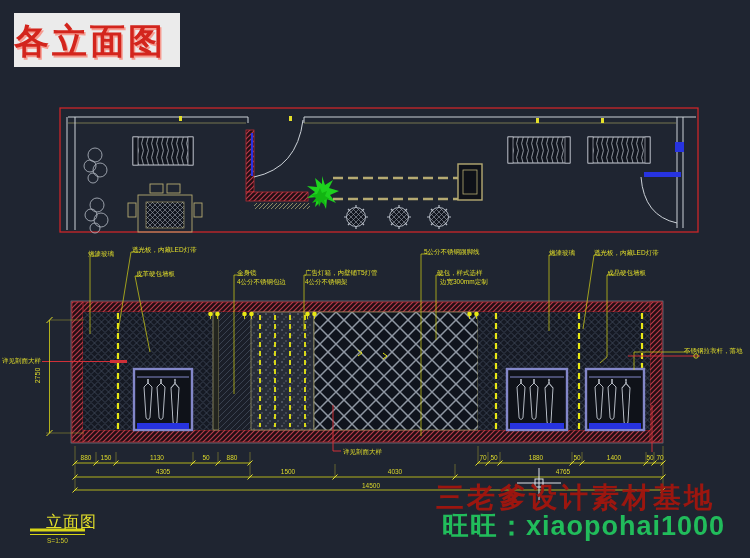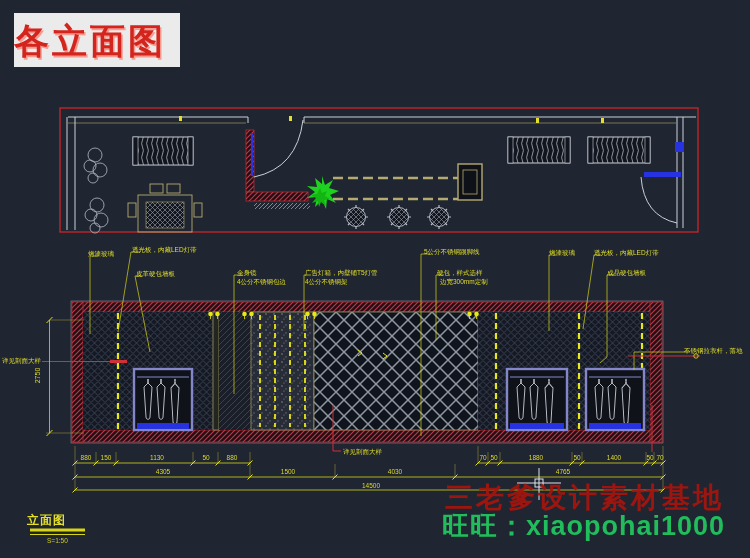--- a/index.html
+++ b/index.html
@@ -22,29 +22,29 @@
   }
   .dim{
     position:absolute;font-size:6.5px;color:#ddd92b;line-height:1;
     white-space:nowrap;transform:translateX(-50%);
   }
   .vdim{
     position:absolute;left:30px;top:372px;font-size:7px;color:#ddd92b;
     transform:rotate(-90deg);transform-origin:center;line-height:1;
   }
   .viewlabel{
-    position:absolute;left:27px;top:514px;font-size:12px;font-weight:bold;
+    position:absolute;left:46px;top:514px;font-size:16px;font-weight:normal;
     color:#e3df2a;letter-spacing:1px;line-height:1;
   }
   .viewscale{
     position:absolute;left:47px;top:538px;font-size:6.5px;color:#cfcb2a;line-height:1;
   }
   .wm1{
     position:absolute;left:436px;top:484px;font-size:28px;font-weight:bold;
-    color:#a3160e;letter-spacing:3px;line-height:1;white-space:nowrap;opacity:.95;margin-left:9px;
+    color:#a3160e;letter-spacing:3px;line-height:1;white-space:nowrap;opacity:.95;
   }
   .wm2{
     position:absolute;left:442px;top:513px;font-size:27px;font-weight:bold;
     color:#22c55e;letter-spacing:1px;line-height:1;white-space:nowrap;opacity:.95;
   }
 </style>
 </head>
 <body>
 
 <div class="canvas">

